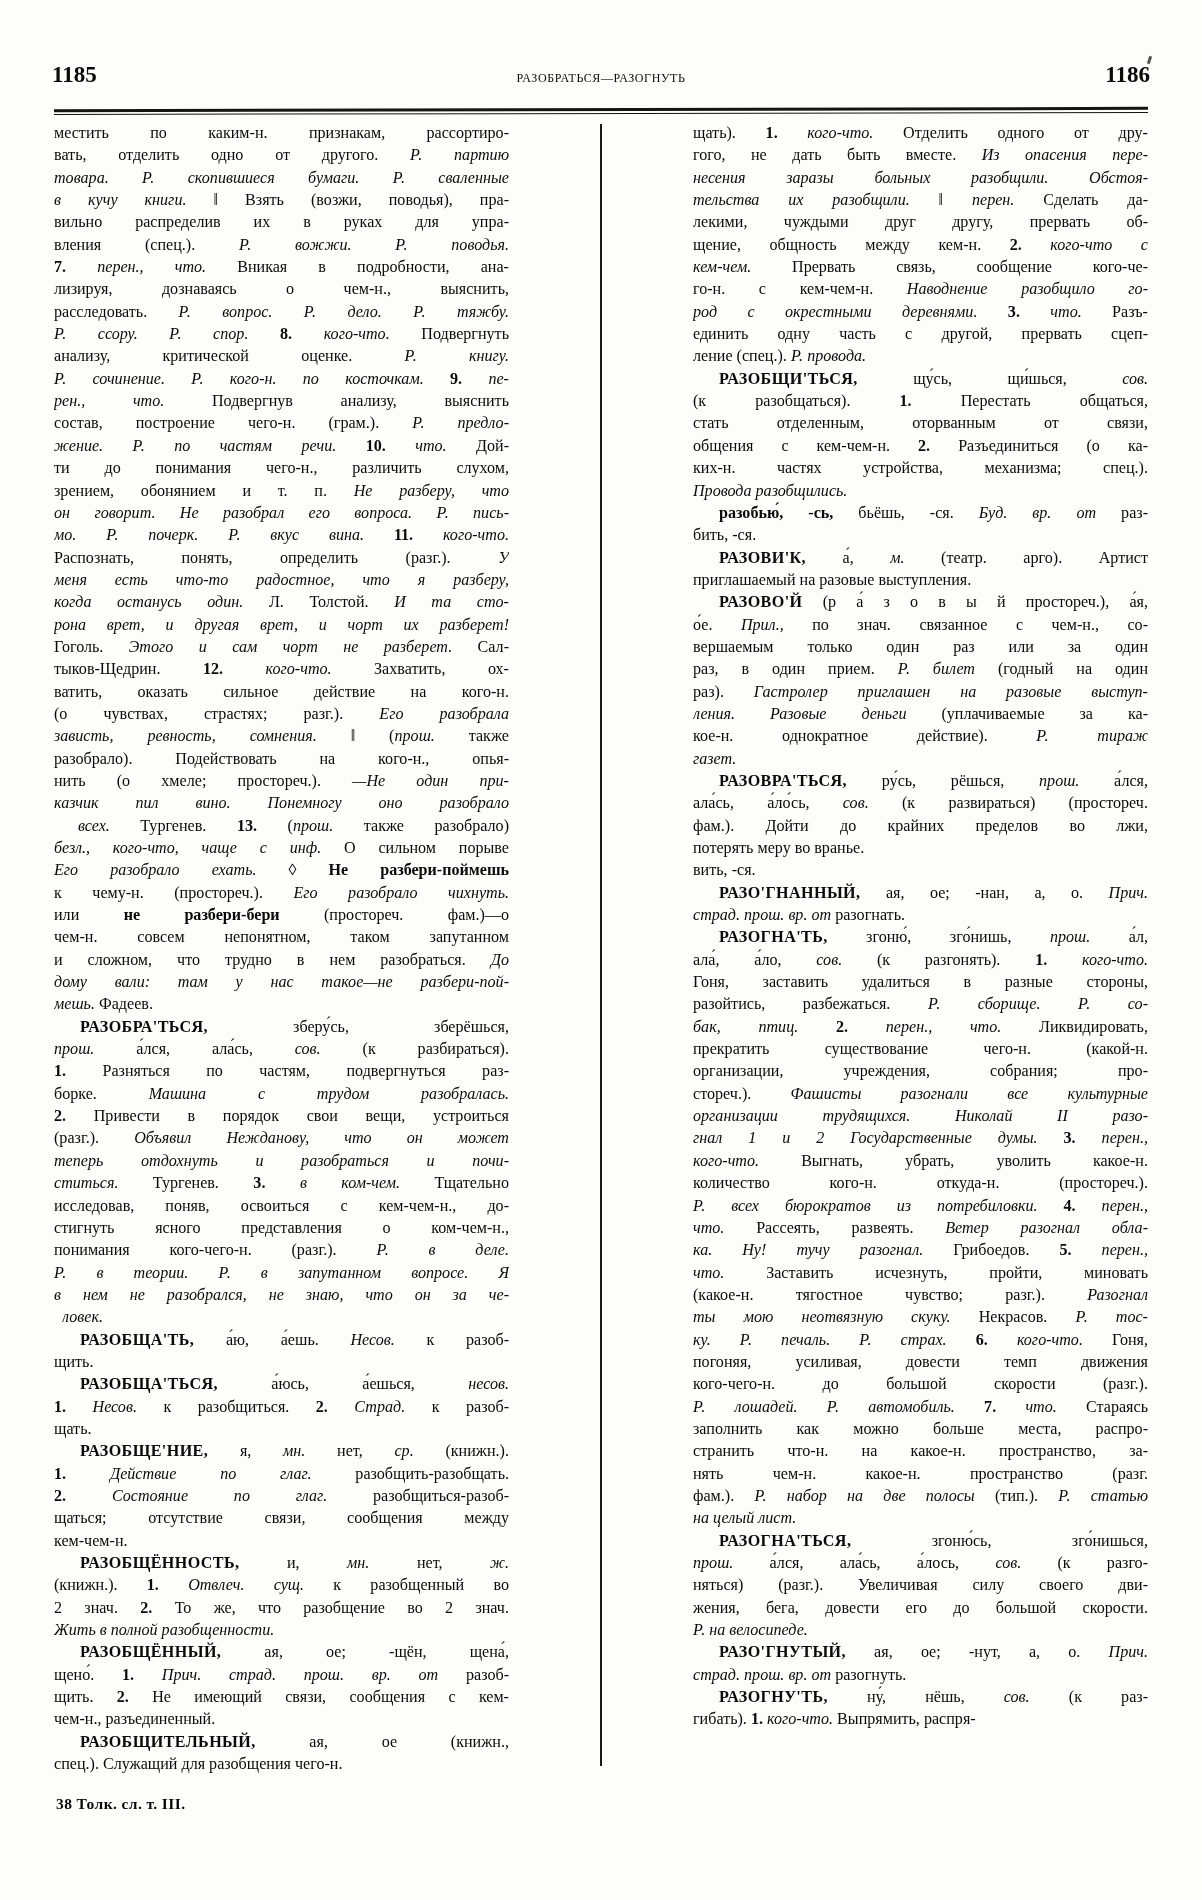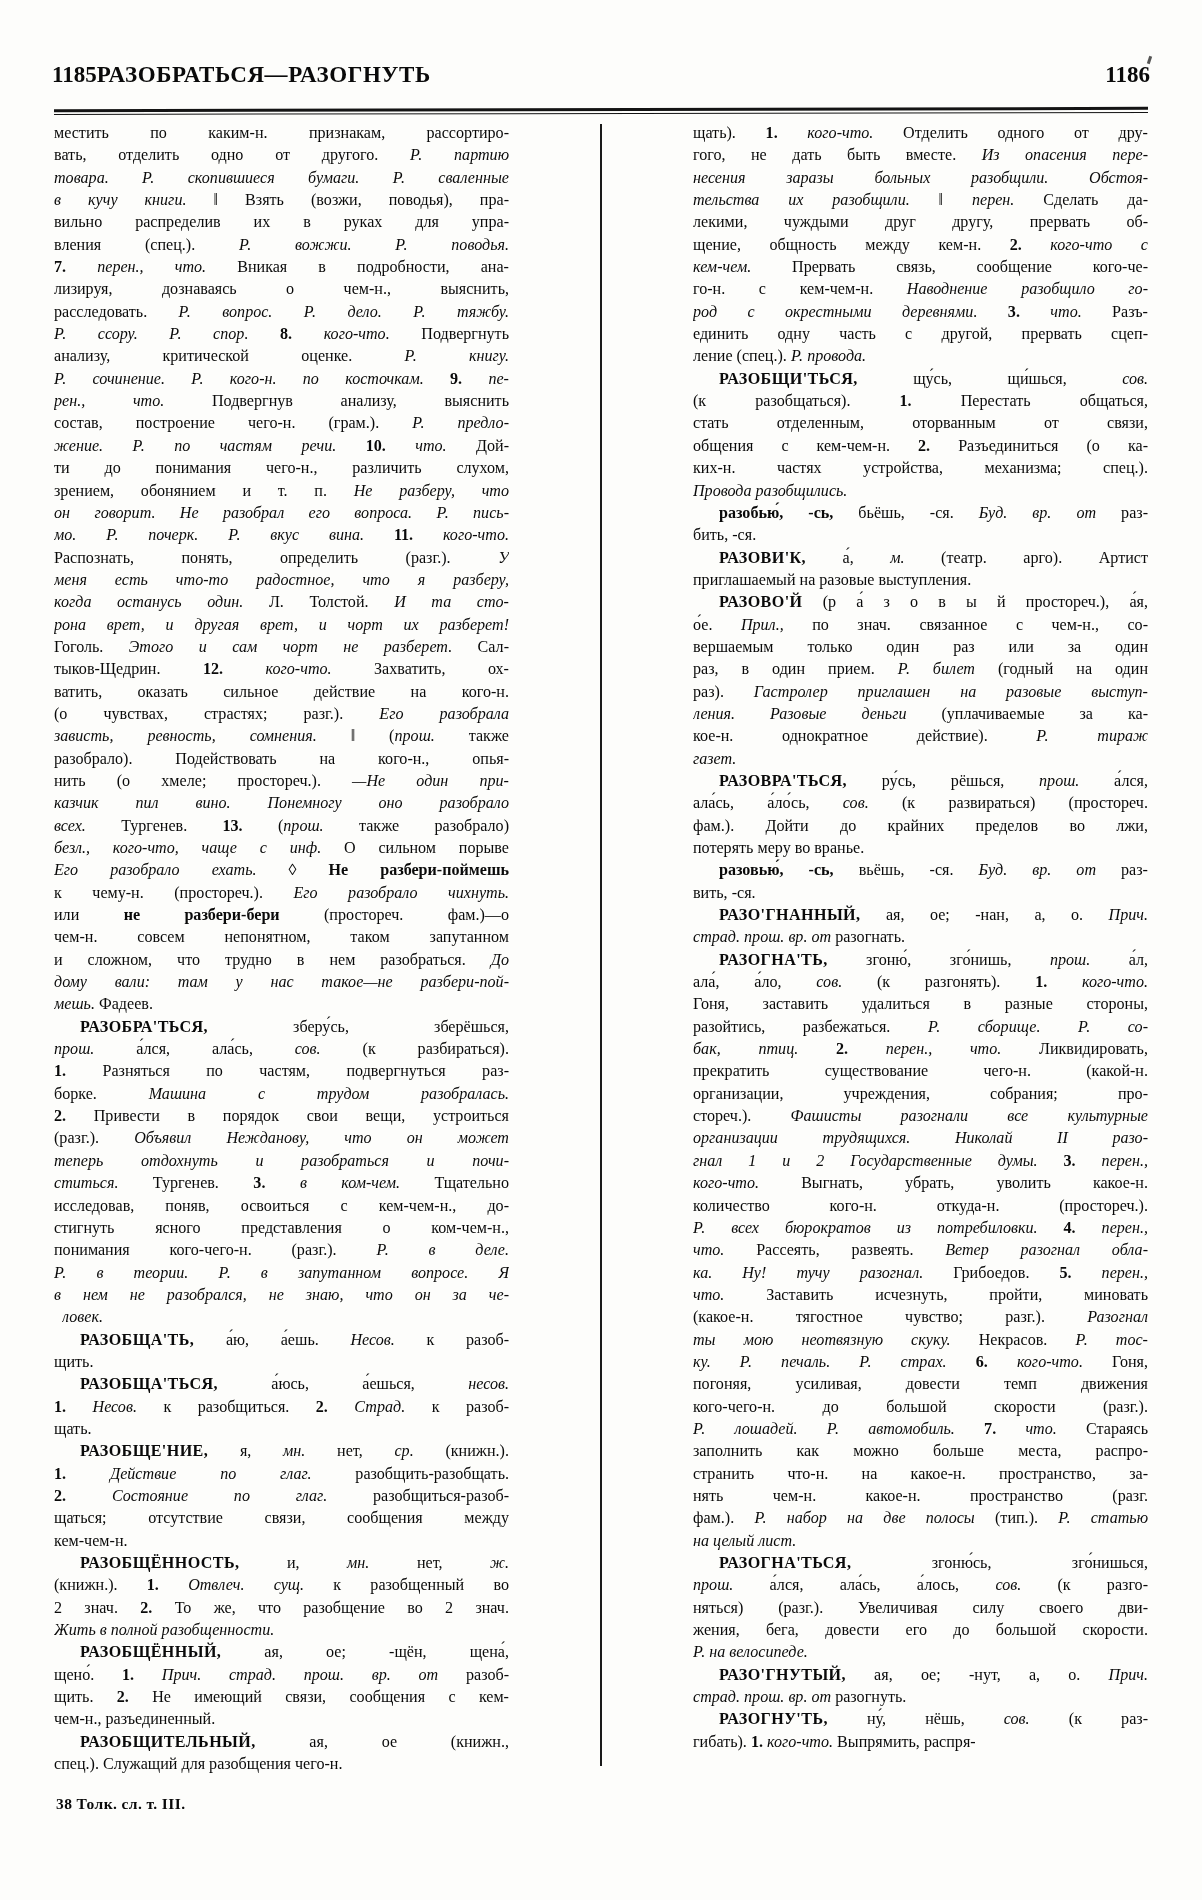--- a/index.html
+++ b/index.html
@@ -36,23 +36,24 @@
     justify-content: space-between;
     font-weight: bold;
   }
   .folio {
     font-size: 23px;
     letter-spacing: 0px;
     font-family: "Liberation Serif", serif;
     font-weight: bold;
   }
   .head-title {
-    font-size: 23px;
+    font-size: 12px;
     letter-spacing: 0.6px;
-    font-weight: bold;
+    font-weight: normal;
+    text-align: center;
     flex: 1;
   }
 
   
   .rule-wrap {
     position: absolute;
     top: 108px;
     left: 54px;
     width: 1094px;
     height: 7px;
@@ -174,21 +175,21 @@
         <div style="text-align: justify; text-align-last: justify; white-space: nowrap; overflow: hidden; word-spacing: 9px;"><i>когда останусь один.</i> Л. Толстой. <i>И та сто-</i></div>
         <div style="text-align: justify; text-align-last: justify; white-space: nowrap; overflow: hidden; word-spacing: 9px;"><i>рона врет, и другая врет, и чорт их разберет!</i></div>
         <div style="text-align: justify; text-align-last: justify; white-space: nowrap; overflow: hidden; word-spacing: 9px;">Гоголь. <i>Этого и сам чорт не разберет.</i> Сал-</div>
         <div style="text-align: justify; text-align-last: justify; white-space: nowrap; overflow: hidden; word-spacing: 9px;">тыков-Щедрин. <b>12.</b> <i>кого-что.</i> Захватить, ох-</div>
         <div style="text-align: justify; text-align-last: justify; white-space: nowrap; overflow: hidden; word-spacing: 9px;">ватить, оказать сильное действие на кого-н.</div>
         <div style="text-align: justify; text-align-last: justify; white-space: nowrap; overflow: hidden; word-spacing: 9px;">(о чувствах, страстях; разг.). <i>Его разобрала</i></div>
         <div style="text-align: justify; text-align-last: justify; white-space: nowrap; overflow: hidden; word-spacing: 9px;"><i>зависть, ревность, сомнения.</i> ‖ (<i>прош.</i> также</div>
         <div style="text-align: justify; text-align-last: justify; white-space: nowrap; overflow: hidden; word-spacing: 9px;">разобрало). Подействовать на кого-н., опья-</div>
         <div style="text-align: justify; text-align-last: justify; white-space: nowrap; overflow: hidden; word-spacing: 9px;">нить (о хмеле; простореч.). <i>—Не один при-</i></div>
         <div style="text-align: justify; text-align-last: justify; white-space: nowrap; overflow: hidden; word-spacing: 9px;"><i>казчик пил вино. Понемногу оно разобрало</i></div>
-        <div style="text-align: justify; text-align-last: justify; white-space: nowrap; overflow: hidden; word-spacing: 9px;"><i>всех.</i> Тургенев. <b>13.</b> (<i>прош.</i> также разобрало)</div>
+        <div style="text-align: justify; text-align-last: justify; white-space: nowrap; overflow: hidden; word-spacing: 9px; margin-left: 24px;"><i>всех.</i> Тургенев. <b>13.</b> (<i>прош.</i> также разобрало)</div>
         <div style="text-align: justify; text-align-last: justify; white-space: nowrap; overflow: hidden; word-spacing: 9px;"><i>безл., кого-что, чаще с инф.</i> О сильном порыве</div>
         <div style="text-align: justify; text-align-last: justify; white-space: nowrap; overflow: hidden; word-spacing: 9px;"><i>Его разобрало ехать.</i> ◊ <b>Не разбери-поймешь</b></div>
         <div style="text-align: justify; text-align-last: justify; white-space: nowrap; overflow: hidden; word-spacing: 9px;">к чему-н. (простореч.). <i>Его разобрало чихнуть.</i></div>
         <div style="text-align: justify; text-align-last: justify; white-space: nowrap; overflow: hidden; word-spacing: 9px;">или <b>не разбери-бери</b> (простореч. фам.)—о</div>
         <div style="text-align: justify; text-align-last: justify; white-space: nowrap; overflow: hidden; word-spacing: 9px;">чем-н. совсем непонятном, таком запутанном</div>
         <div style="text-align: justify; text-align-last: justify; white-space: nowrap; overflow: hidden; word-spacing: 9px;">и сложном, что трудно в нем разобраться. <i>До</i></div>
         <div style="text-align: justify; text-align-last: justify; white-space: nowrap; overflow: hidden; word-spacing: 9px;"><i>дому вали: там у нас такое—не разбери-пой-</i></div>
         <div style="text-align: justify; text-align-last: left; white-space: nowrap; overflow: hidden;"><i>мешь.</i> Фадеев.</div>
         <div style="text-align: justify; text-align-last: justify; white-space: nowrap; overflow: hidden; text-indent: 26px; word-spacing: 9px;"><span class="hw">РАЗОБРА'ТЬСЯ,</span> зберу́сь, зберёшься,</div>
         <div style="text-align: justify; text-align-last: justify; white-space: nowrap; overflow: hidden; word-spacing: 9px;"><i>прош.</i> а́лся, ала́сь, <i>сов.</i> (к разбираться).</div>
@@ -255,21 +256,20 @@
         <div style="text-align: justify; text-align-last: justify; white-space: nowrap; overflow: hidden; word-spacing: 9px;">вершаемым только один раз или за один</div>
         <div style="text-align: justify; text-align-last: justify; white-space: nowrap; overflow: hidden; word-spacing: 9px;">раз, в один прием. <i>Р. билет</i> (годный на один</div>
         <div style="text-align: justify; text-align-last: justify; white-space: nowrap; overflow: hidden; word-spacing: 9px;">раз). <i>Гастролер приглашен на разовые выступ-</i></div>
         <div style="text-align: justify; text-align-last: justify; white-space: nowrap; overflow: hidden; word-spacing: 9px;"><i>ления. Разовые деньги</i> (уплачиваемые за ка-</div>
         <div style="text-align: justify; text-align-last: justify; white-space: nowrap; overflow: hidden; word-spacing: 9px;">кое-н. однократное действие). <i>Р. тираж</i></div>
         <div style="text-align: justify; text-align-last: left; white-space: nowrap; overflow: hidden;"><i>газет.</i></div>
         <div style="text-align: justify; text-align-last: justify; white-space: nowrap; overflow: hidden; text-indent: 26px; word-spacing: 9px;"><span class="hw">РАЗОВРА'ТЬСЯ,</span> ру́сь, рёшься, <i>прош.</i> а́лся,</div>
         <div style="text-align: justify; text-align-last: justify; white-space: nowrap; overflow: hidden; word-spacing: 9px;">ала́сь, а́ло́сь, <i>сов.</i> (к развираться) (простореч.</div>
         <div style="text-align: justify; text-align-last: justify; white-space: nowrap; overflow: hidden; word-spacing: 9px;">фам.). Дойти до крайних пределов во лжи,</div>
         <div style="text-align: justify; text-align-last: left; white-space: nowrap; overflow: hidden;">потерять меру во вранье.</div>
-        <div style="text-align: justify; text-align-last: justify; white-space: nowrap; overflow: hidden; text-indent: 26px; word-spacing: 9px;"><b>разовью́, -сь,</b> вьёшь, -ся. <i>Буд. вр. от</i> раз-</div>
         <div style="text-align: justify; text-align-last: left; white-space: nowrap; overflow: hidden;">вить, -ся.</div>
         <div style="text-align: justify; text-align-last: justify; white-space: nowrap; overflow: hidden; text-indent: 26px; word-spacing: 9px;"><span class="hw">РАЗО'ГНАННЫЙ,</span> ая, ое; -нан, а, о. <i>Прич.</i></div>
         <div style="text-align: justify; text-align-last: left; white-space: nowrap; overflow: hidden;"><i>страд. прош. вр. от</i> разогнать.</div>
         <div style="text-align: justify; text-align-last: justify; white-space: nowrap; overflow: hidden; text-indent: 26px; word-spacing: 9px;"><span class="hw">РАЗОГНА'ТЬ,</span> згоню́, зго́нишь, <i>прош.</i> а́л,</div>
         <div style="text-align: justify; text-align-last: justify; white-space: nowrap; overflow: hidden; word-spacing: 9px;">ала́, а́ло, <i>сов.</i> (к разгонять). <b>1.</b> <i>кого-что.</i></div>
         <div style="text-align: justify; text-align-last: justify; white-space: nowrap; overflow: hidden; word-spacing: 9px;">Гоня, заставить удалиться в разные стороны,</div>
         <div style="text-align: justify; text-align-last: justify; white-space: nowrap; overflow: hidden; word-spacing: 9px;">разойтись, разбежаться. <i>Р. сборище. Р. со-</i></div>
         <div style="text-align: justify; text-align-last: justify; white-space: nowrap; overflow: hidden; word-spacing: 9px;"><i>бак, птиц.</i> <b>2.</b> <i>перен., что.</i> Ликвидировать,</div>
         <div style="text-align: justify; text-align-last: justify; white-space: nowrap; overflow: hidden; word-spacing: 9px;">прекратить существование чего-н. (какой-н.</div>
         <div style="text-align: justify; text-align-last: justify; white-space: nowrap; overflow: hidden; word-spacing: 9px;">организации, учреждения, собрания; про-</div>

